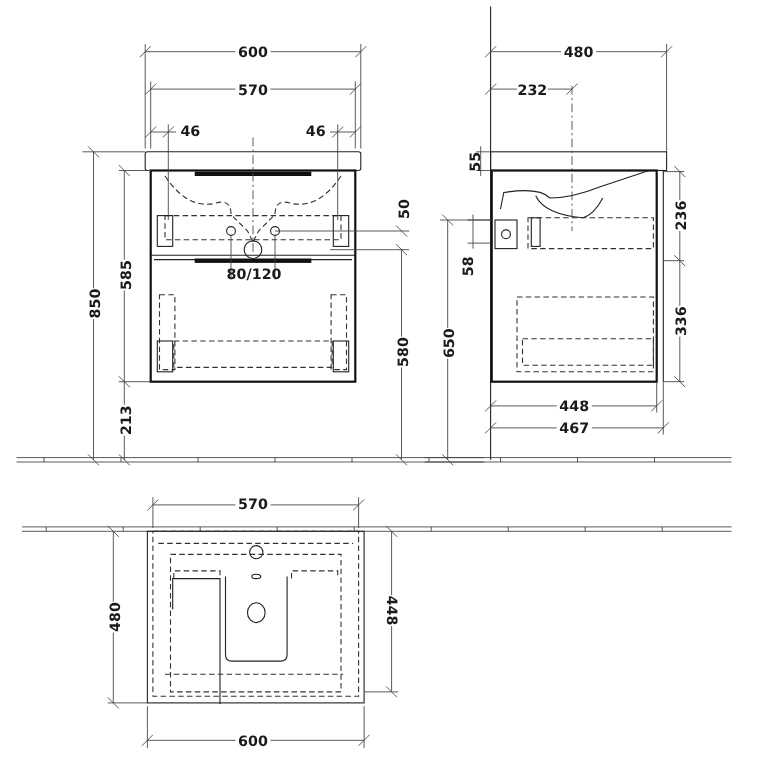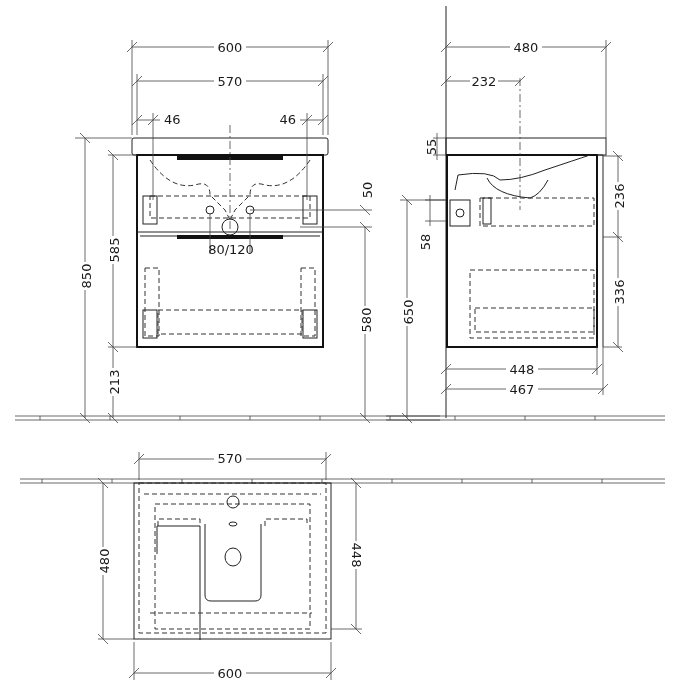--- a/index.html
+++ b/index.html
@@ -1,16 +1,16 @@
 <!DOCTYPE html>
 <html><head>
 <meta charset="utf-8">
 <style>
   html, body { margin:0; padding:0; background:#ffffff; }
-  #canvas { position:relative; width:700px; height:700px; background:#ffffff; overflow:hidden; }
+  #canvas { position:relative; width:700px; height:700px; background:#ffffff; overflow:hidden;font-weight:bold; }
   svg { position:absolute; left:0; top:0; }
   .dim-text { font-family:"DejaVu Sans", sans-serif; font-size:13px; fill:#1a1a1a; }
   .ln { stroke:#222; stroke-width:1; fill:none; }
   .thick { stroke:#111; stroke-width:2; fill:none; }
   .dash { stroke:#333; stroke-width:1; fill:none; stroke-dasharray:5 3; }
   .thin { stroke:#444; stroke-width:0.8; fill:none; }
 </style>
 </head>
 <body>
 

